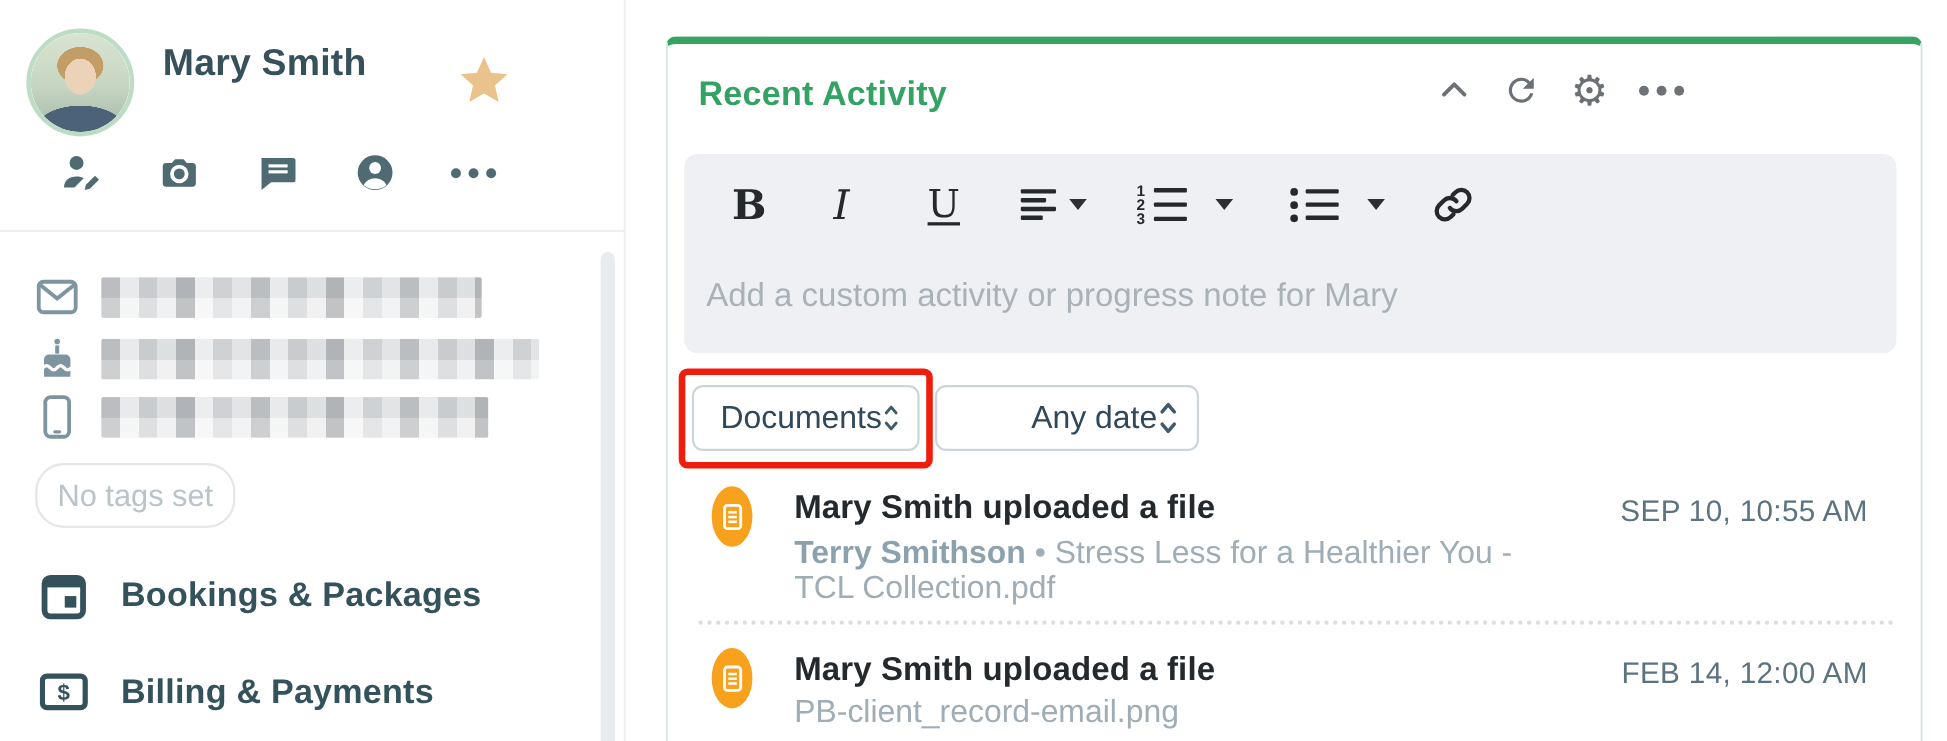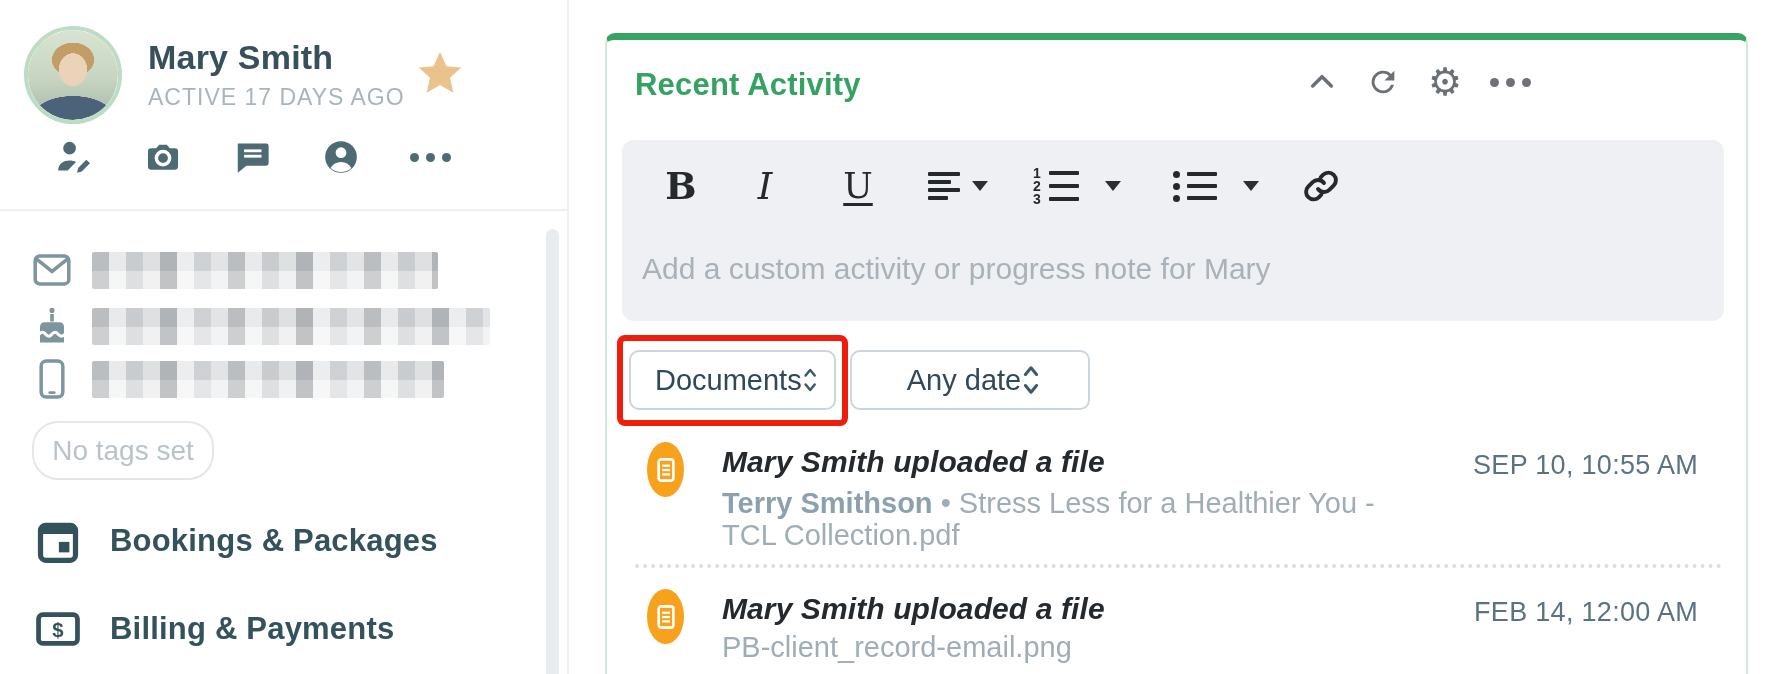--- a/index.html
+++ b/index.html
@@ -72,47 +72,46 @@
   .list-icon { display:flex; flex-direction:column; gap:5px; cursor:pointer; }
   .list-icon .r { display:flex; align-items:center; gap:7px; }
   .list-icon .num { width:10px; font-size:14px; font-weight:700; color:#26292c; line-height:8px; text-align:center; }
   .list-icon .dot { width:7px; height:7px; border-radius:50%; background:#26292c; }
   .list-icon .bar { width:30px; height:4px; background:#26292c; border-radius:1px; }
   .mr44 { margin-right:44px; } .mr52 { margin-right:52px; }
   .editor-placeholder { position:absolute; left:20px; top:112px; font-size:30px; color:#a9b1b9; cursor:text; }
 
   .select {
     position:absolute; top:310px; height:60px; background:#fff; border:2px solid #ccd5db; border-radius:10px;
-    display:flex; align-items:center; justify-content:center; padding:0 16px 0 24px; cursor:pointer;
+    display:flex; align-items:center; justify-content:flex-end; padding:0 16px 0 24px; cursor:pointer;
   }
   .select-value { font-size:29px; color:#30485a; }
   .red-highlight { position:absolute; left:10px; top:295px; width:231px; height:91px; border:6px solid #ee1d0c; border-radius:8px; pointer-events:none; }
 
   .doc-oval { position:absolute; width:37px; height:55px; border-radius:50%; background:#f7a11c; display:flex; align-items:center; justify-content:center; }
-  .act-title { position:absolute; left:115px; font-size:30px; font-weight:700; color:#24292e; letter-spacing:.1px;font-style:italic; }
+  .act-title { position:absolute; left:115px; font-size:30px; font-weight:700; color:#24292e; letter-spacing:.1px; }
   .act-meta { position:absolute; left:115px; width:710px; font-size:29px; color:#9fadb6; line-height:32px; }
   .act-author { font-weight:700; color:#8ba1ad;text-align:center; }
   .act-time { position:absolute; right:48px; font-size:27px; color:#5b7380; letter-spacing:.3px;margin-left:42px; }
   .act-sep { position:absolute; left:28px; right:24px; border-top:4px dotted #d9dee2; }
 
   svg { display:block; }
 </style>
 </head>
 <body>
 
 <div id="app">
 
   <div class="sidebar">
 
     <div class="avatar">
       <div class="avatar-photo"></div>
     </div>
 
     <div class="client-name">Mary Smith</div>
-    <div class="client-status">ACTIVE 17 DAYS AGO</div>
 
     <div class="fav-star">
       <svg width="50" height="50" viewBox="0 0 24 24">
           <path d="M12 1.8l3.1 6.9 7.1.7-5.4 4.9 1.6 7.2L12 17.8l-6.4 3.7 1.6-7.2L1.8 9.4l7.1-.7z" fill="#eac28c"></path>
         </svg>
     </div>
 
     <div class="action-row">
       <div class="action-btn">
         <svg width="38" height="38" viewBox="0 0 24 24" fill="#4e6a72">

